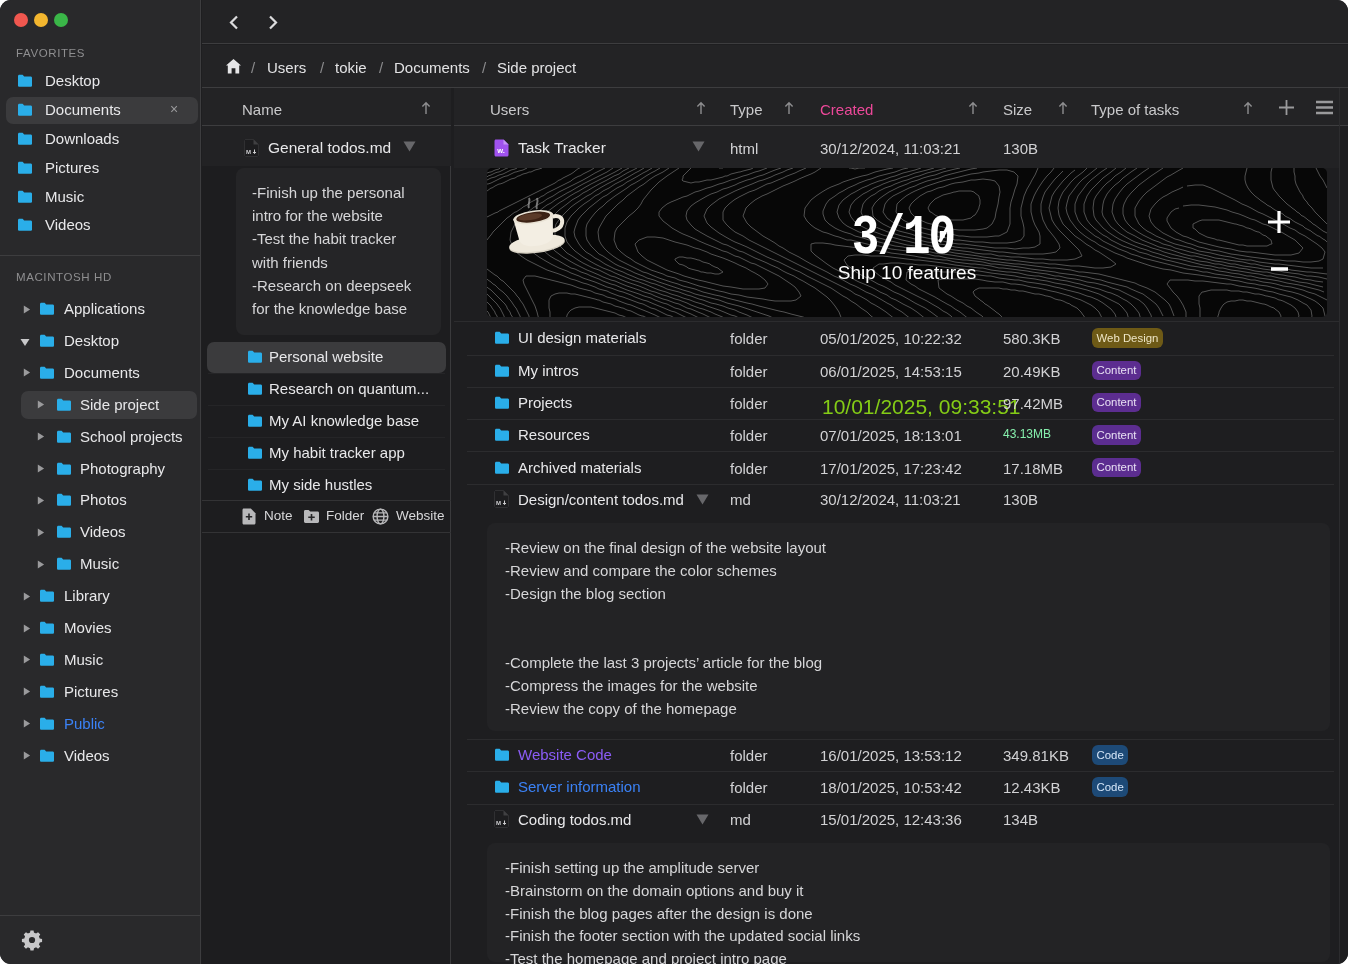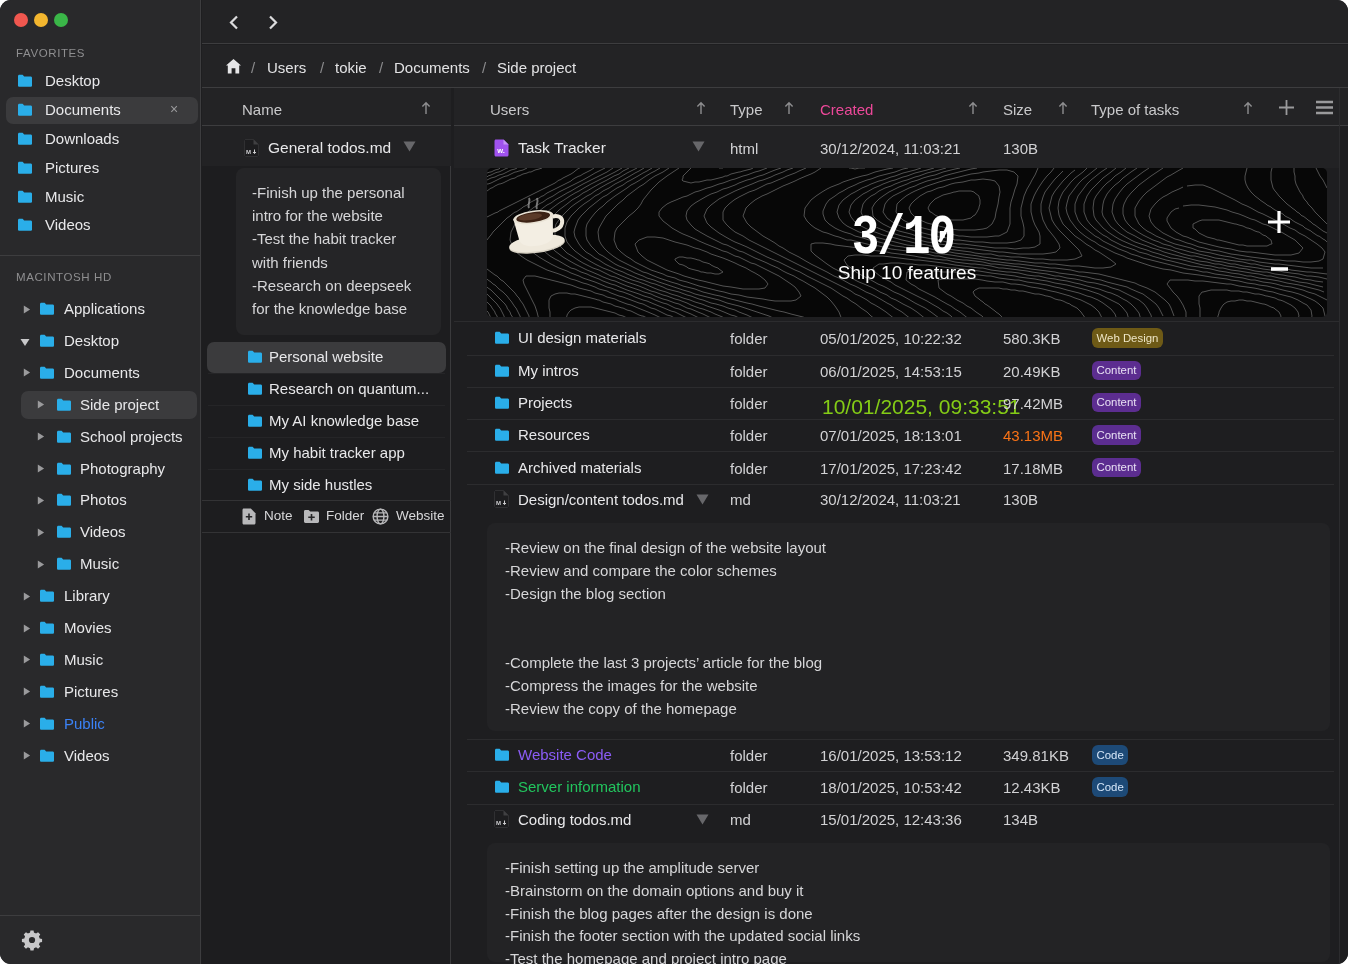--- a/index.html
+++ b/index.html
@@ -409,21 +409,21 @@
 <div class="txt" style="left:368px;top:307px;font-size:21px;color:#84cc16">10/01/2025, 09:33:51</div>
 <div class="txt" style="left:549px;top:307px;font-size:15px;color:#d2d2d4">97.42MB</div>
 <div class="txt" style="left:638px;top:304.94999999999993px;background:#5c2d90;color:#e9e1f4;font-size:11.4px;line-height:12.5px;padding:3.5px 4.5px;border-radius:6px">Content</div>
 <div class="abs" style="left:13px;top:363.4px;width:867px;height:1px;background:#2c2c2e"></div>
 <svg style="position:absolute;left:40px;top:339.24999999999994px" width="16" height="16" viewBox="0 0 16 16">
         <path fill="#2aaee9" d="M1 3.2 C1 2.4 1.6 1.8 2.4 1.8 L5.6 1.8 L7.2 3.4 L13.6 3.4 C14.4 3.4 15 4 15 4.8 L15 12.4 C15 13.2 14.4 13.8 13.6 13.8 L2.4 13.8 C1.6 13.8 1 13.2 1 12.4 Z"></path>
       </svg>
 <div class="txt" style="left:64px;top:338px;font-size:15px;color:#e8e8ea">Resources</div>
 <div class="txt" style="left:276px;top:339px;font-size:15px;color:#d2d2d4">folder</div>
 <div class="txt" style="left:366px;top:339px;font-size:15px;color:#d2d2d4">07/01/2025, 18:13:01</div>
-<div class="txt" style="left:549px;top:339px;font-size:15px;color:#f97316">43.13MB</div>
+<div class="txt" style="left:549px;top:339px;font-size:12px;color:#86efac">43.13MB</div>
 <div class="txt" style="left:638px;top:337.24999999999994px;background:#5c2d90;color:#e9e1f4;font-size:11.4px;line-height:12.5px;padding:3.5px 4.5px;border-radius:6px">Content</div>
 <div class="abs" style="left:13px;top:395.7px;width:867px;height:1px;background:#2c2c2e"></div>
 <svg style="position:absolute;left:40px;top:371.54999999999995px" width="16" height="16" viewBox="0 0 16 16">
         <path fill="#2aaee9" d="M1 3.2 C1 2.4 1.6 1.8 2.4 1.8 L5.6 1.8 L7.2 3.4 L13.6 3.4 C14.4 3.4 15 4 15 4.8 L15 12.4 C15 13.2 14.4 13.8 13.6 13.8 L2.4 13.8 C1.6 13.8 1 13.2 1 12.4 Z"></path>
       </svg>
 <div class="txt" style="left:64px;top:371px;font-size:15px;color:#e8e8ea">Archived materials</div>
 <div class="txt" style="left:276px;top:372px;font-size:15px;color:#d2d2d4">folder</div>
 <div class="txt" style="left:366px;top:372px;font-size:15px;color:#d2d2d4">17/01/2025, 17:23:42</div>
 <div class="txt" style="left:549px;top:372px;font-size:15px;color:#d2d2d4">17.18MB</div>
 <div class="txt" style="left:638px;top:369.54999999999995px;background:#5c2d90;color:#e9e1f4;font-size:11.4px;line-height:12.5px;padding:3.5px 4.5px;border-radius:6px">Content</div>
@@ -454,21 +454,21 @@
       </svg>
 <div class="txt" style="left:64px;top:658px;font-size:15px;color:#8b5cf6">Website Code</div>
 <div class="txt" style="left:276px;top:659px;font-size:15px;color:#d2d2d4">folder</div>
 <div class="txt" style="left:366px;top:659px;font-size:15px;color:#d2d2d4">16/01/2025, 13:53:12</div>
 <div class="txt" style="left:549px;top:659px;font-size:15px;color:#d2d2d4">349.81KB</div>
 <div class="txt" style="left:638px;top:657.1px;background:#1d4a77;color:#d5e6f9;font-size:11.4px;line-height:12.5px;padding:3.5px 4.5px;border-radius:6px">Code</div>
 <div class="abs" style="left:13px;top:715.6px;width:867px;height:1px;background:#2c2c2e"></div>
 <svg style="position:absolute;left:40px;top:691.4px" width="16" height="16" viewBox="0 0 16 16">
         <path fill="#2aaee9" d="M1 3.2 C1 2.4 1.6 1.8 2.4 1.8 L5.6 1.8 L7.2 3.4 L13.6 3.4 C14.4 3.4 15 4 15 4.8 L15 12.4 C15 13.2 14.4 13.8 13.6 13.8 L2.4 13.8 C1.6 13.8 1 13.2 1 12.4 Z"></path>
       </svg>
-<div class="txt" style="left:64px;top:690px;font-size:15px;color:#22c55e">Server information</div>
+<div class="txt" style="left:64px;top:690px;font-size:15px;color:#3b82f6">Server information</div>
 <div class="txt" style="left:276px;top:691px;font-size:15px;color:#d2d2d4">folder</div>
 <div class="txt" style="left:366px;top:691px;font-size:15px;color:#d2d2d4">18/01/2025, 10:53:42</div>
 <div class="txt" style="left:549px;top:691px;font-size:15px;color:#d2d2d4">12.43KB</div>
 <div class="txt" style="left:638px;top:689.4px;background:#1d4a77;color:#d5e6f9;font-size:11.4px;line-height:12.5px;padding:3.5px 4.5px;border-radius:6px">Code</div>
 <svg style="position:absolute;left:40px;top:722px" width="15" height="18" viewBox="0 0 15 18">
         <path fill="#1d1d1f" stroke="#353537" stroke-width="0.8" d="M1.5 0.5 L9.5 0.5 L14.5 5.5 L14.5 16 C14.5 16.8 13.9 17.5 13.1 17.5 L1.9 17.5 C1.1 17.5 0.5 16.8 0.5 16 L0.5 2 C0.5 1.2 1.1 0.5 1.9 0.5 Z"></path>
         <path fill="#404042" d="M9.5 0.5 L14.5 5.5 L9.5 5.5 Z"></path>
         <text x="2" y="14.5" font-family="Liberation Sans" font-size="6" font-weight="bold" fill="#cfcfd1">M</text>
         <path stroke="#cfcfd1" stroke-width="1" d="M10.5 10.5 L10.5 14.2 M9 13 L10.5 14.6 L12 13" fill="none"></path>
       </svg>

